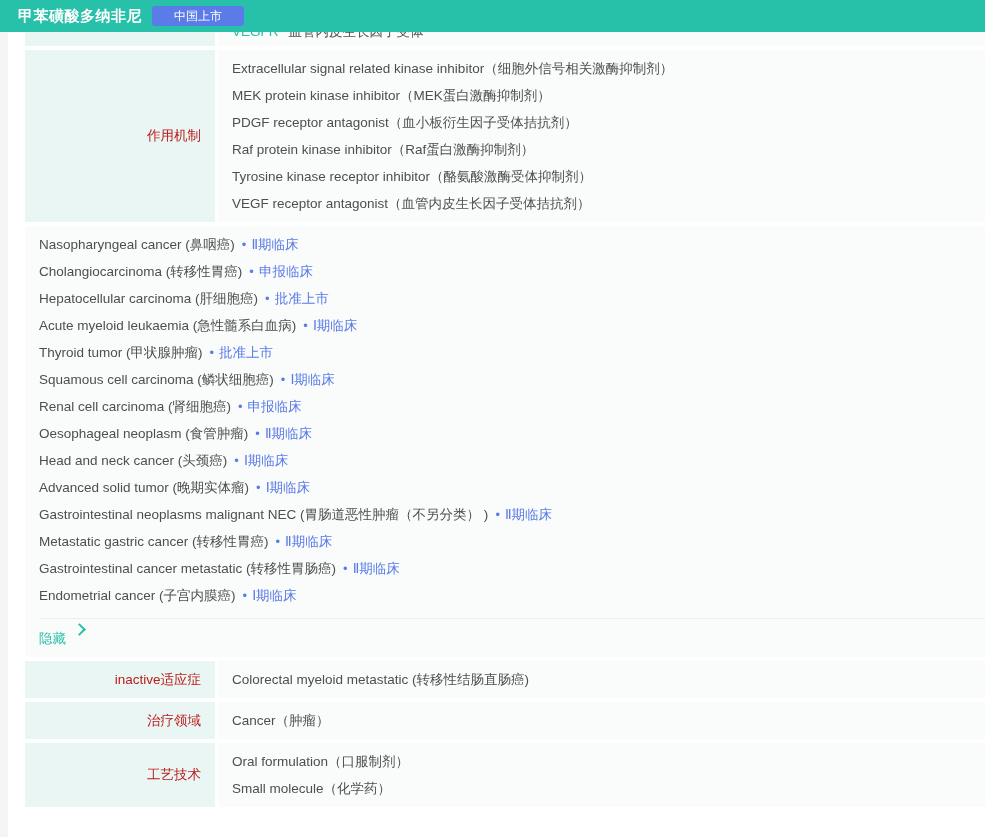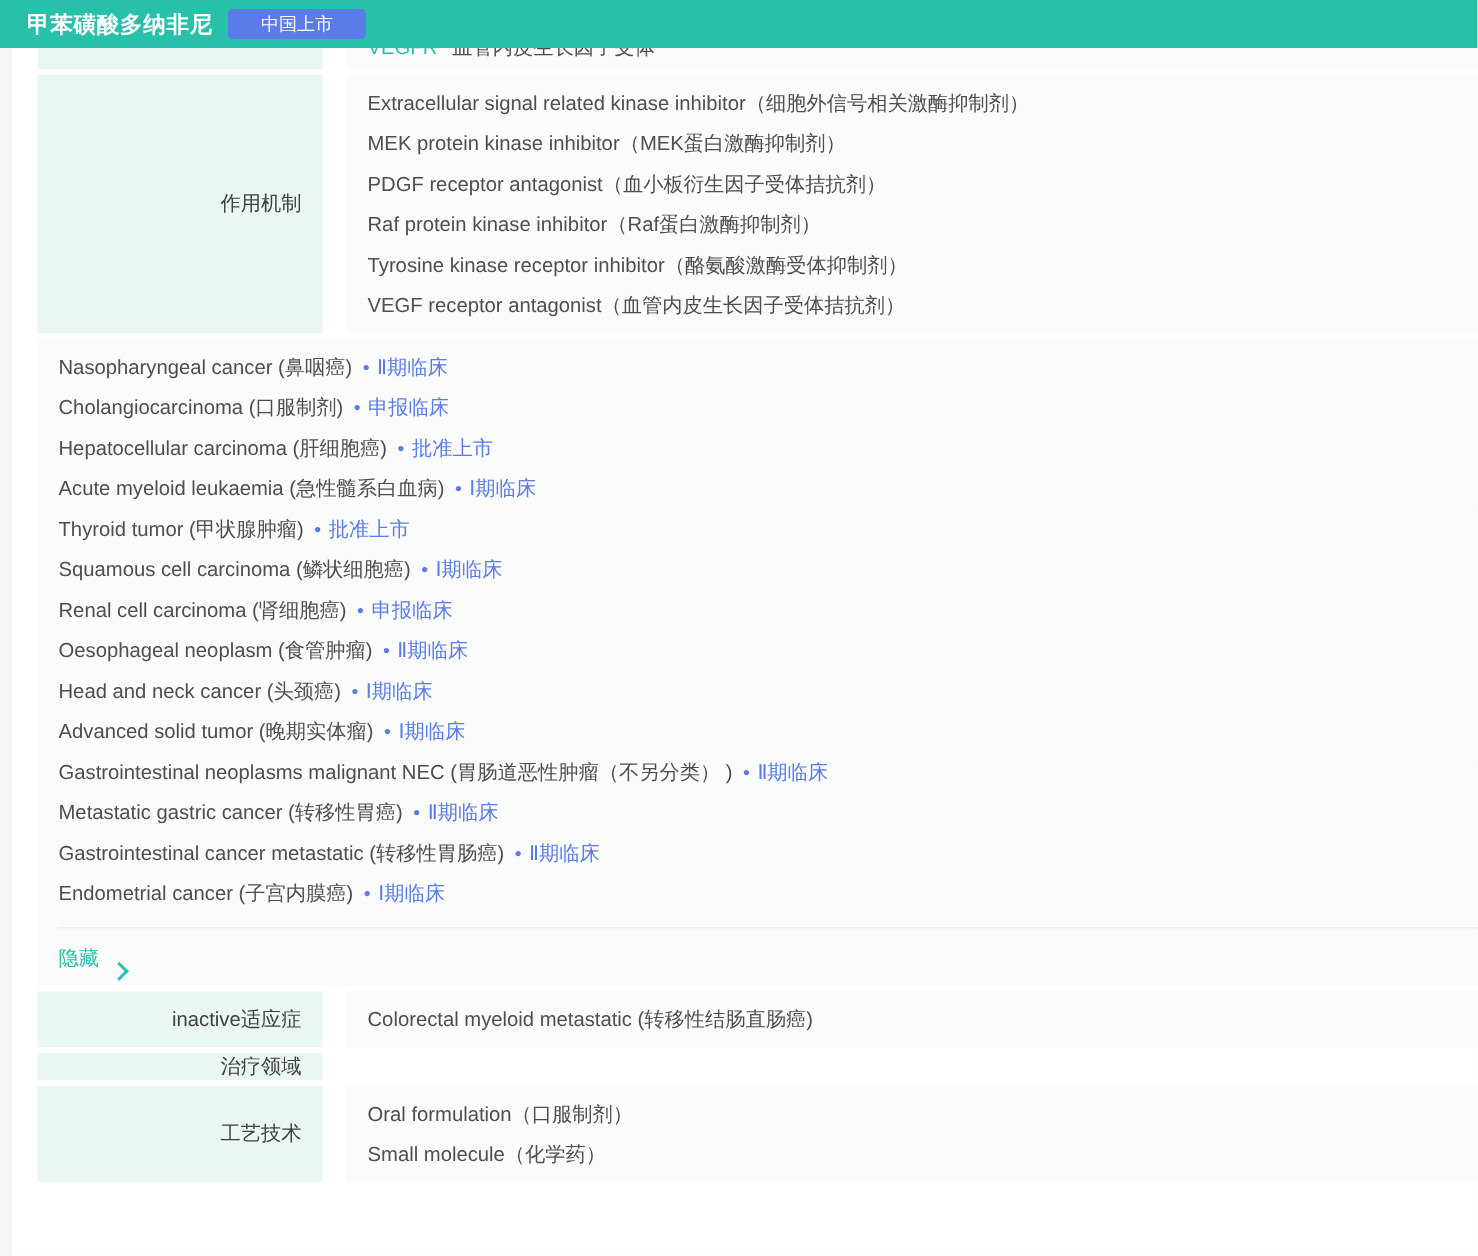--- a/index.html
+++ b/index.html
@@ -20,41 +20,41 @@
   .appbar .badge{
     margin-left:10px;background:var(--badge,#5b7be8);color:#fff;
     font-size:12px;line-height:16px;padding:2px 22px;border-radius:3px;
   }
   
   .gutter{position:absolute;left:0;top:32px;width:8px;height:805px;background:#f4f5f7;}
   
   .table{position:absolute;top:32px;left:25px;right:0;}
   .row{display:flex;margin-bottom:4px;}
   .label-cell{
-    flex:none;width:190px;margin-right:16px;background:#eaf6f3;
+    flex:none;width:190px;margin-right:3px;background:#eaf6f3;
     display:flex;align-items:center;justify-content:flex-end;
     padding-right:14px;box-sizing:border-box;
-    color:#404040;font-size:13.5px;
+    color:#b91c1c;font-size:13.5px;
   }
   .content-cell{
     flex:1;background:#fafbfb;padding:5px 0 5px 14px;
     color:#4e4e4e;font-size:13.5px;
   }
   .line{line-height:27px;white-space:nowrap;}
   .status-link{color:var(--link,#5a7be8);cursor:pointer;margin-top:18px;}
   .dot{color:var(--link,#5a7be8);margin:0 5px 0 7px;font-size:13px;}
   .teal-link{color:var(--accent,#27c0a8);cursor:pointer;}
   
   .row.clipped{height:14px;overflow:hidden;margin-bottom:4px;}
   .row.clipped .content-cell{padding-top:0;padding-bottom:0;}
   .row.clipped .line{margin-top:-14px;}
   .row.clipped .desc{margin-left:10px;color:#4e4e4e;}
   
   .divider{border-top:1px solid #ebedee;margin:9px 0 6px 0;}
-  .hide-row{display:flex;align-items:flex-end;line-height:27px;color:var(--accent,#27c0a8);cursor:pointer;width:90px;}
+  .hide-row{display:flex;align-items:flex-start;line-height:27px;color:var(--accent,#27c0a8);cursor:pointer;width:90px;}
   .chevron{
     display:inline-block;width:7px;height:7px;margin-left:9px;
     border-top:2px solid var(--accent,#27c0a8);
     border-right:2px solid var(--accent,#27c0a8);
     transform:rotate(45deg);
   }
 </style>
 </head>
 <body style="--accent: #27c0a8; --link: #5a7be8; --badge: #5b7be8;">
 
@@ -82,21 +82,21 @@
         <div class="line">MEK protein kinase inhibitor（MEK蛋白激酶抑制剂）</div>
         <div class="line">PDGF receptor antagonist（血小板衍生因子受体拮抗剂）</div>
         <div class="line">Raf protein kinase inhibitor（Raf蛋白激酶抑制剂）</div>
         <div class="line">Tyrosine kinase receptor inhibitor（酪氨酸激酶受体抑制剂）</div>
         <div class="line">VEGF receptor antagonist（血管内皮生长因子受体拮抗剂）</div>
       </div>
     </div>
     <div class="row">
       <div class="content-cell">
         <div class="line"><span>Nasopharyngeal cancer (鼻咽癌)</span><span class="dot">•</span><span class="status-link">Ⅱ期临床</span></div>
-        <div class="line"><span>Cholangiocarcinoma (口服制剂)</span><span class="dot">•</span><span class="status-link">申报临床</span></div>
+        <div class="line"><span>Cholangiocarcinoma (转移性胃癌)</span><span class="dot">•</span><span class="status-link">申报临床</span></div>
         <div class="line"><span>Hepatocellular carcinoma (肝细胞癌)</span><span class="dot">•</span><span class="status-link">批准上市</span></div>
         <div class="line"><span>Acute myeloid leukaemia (急性髓系白血病)</span><span class="dot">•</span><span class="status-link">Ⅰ期临床</span></div>
         <div class="line"><span>Thyroid tumor (甲状腺肿瘤)</span><span class="dot">•</span><span class="status-link">批准上市</span></div>
         <div class="line"><span>Squamous cell carcinoma (鳞状细胞癌)</span><span class="dot">•</span><span class="status-link">Ⅰ期临床</span></div>
         <div class="line"><span>Renal cell carcinoma (肾细胞癌)</span><span class="dot">•</span><span class="status-link">申报临床</span></div>
         <div class="line"><span>Oesophageal neoplasm (食管肿瘤)</span><span class="dot">•</span><span class="status-link">Ⅱ期临床</span></div>
         <div class="line"><span>Head and neck cancer (头颈癌)</span><span class="dot">•</span><span class="status-link">Ⅰ期临床</span></div>
         <div class="line"><span>Advanced solid tumor (晚期实体瘤)</span><span class="dot">•</span><span class="status-link">Ⅰ期临床</span></div>
         <div class="line"><span>Gastrointestinal neoplasms malignant NEC (胃肠道恶性肿瘤（不另分类） )</span><span class="dot">•</span><span class="status-link">Ⅱ期临床</span></div>
         <div class="line"><span>Metastatic gastric cancer (转移性胃癌)</span><span class="dot">•</span><span class="status-link">Ⅱ期临床</span></div>
@@ -110,20 +110,23 @@
       </div>
     </div>
     <div class="row">
       <div class="label-cell">inactive适应症</div>
       <div class="content-cell">
         <div class="line">Colorectal myeloid metastatic (转移性结肠直肠癌)</div>
       </div>
     </div>
     <div class="row">
       <div class="label-cell">治疗领域</div>
+      <div class="content-cell">
+        <div class="line">Cancer（肿瘤）</div>
+      </div>
     </div>
     <div class="row">
       <div class="label-cell">工艺技术</div>
       <div class="content-cell">
         <div class="line">Oral formulation（口服制剂）</div>
         <div class="line">Small molecule（化学药）</div>
       </div>
     </div>
   </div>
 

